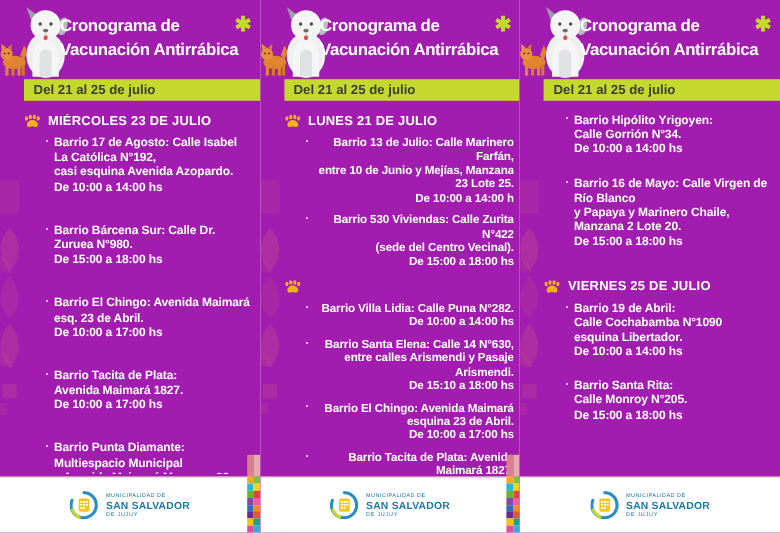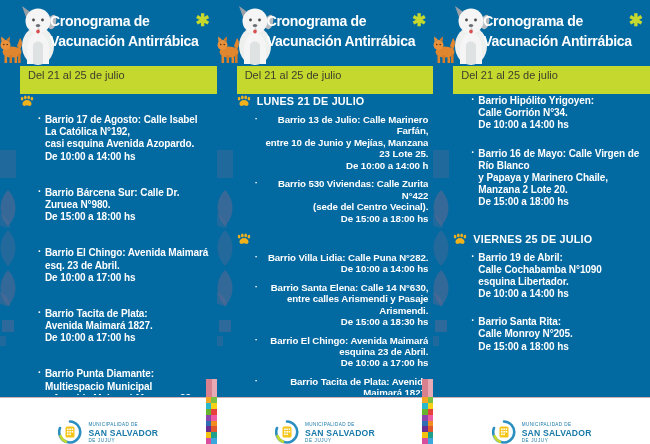--- a/index.html
+++ b/index.html
@@ -1,52 +1,52 @@
 <!DOCTYPE html>
 <html><head>
 <meta charset="utf-8">
 <style>
   * { margin:0; padding:0; box-sizing:border-box; }
   html,body { width:650px; height:444px; overflow:hidden; background:#fff; }
   body { font-family:"Liberation Sans", sans-serif; display:flex; }
 
-  .panel { position:relative; width:216.67px; height:444px; background:#0369a1; overflow:hidden; flex:0 0 auto; }
+  .panel { position:relative; width:216.67px; height:444px; background:#a21caf; overflow:hidden; flex:0 0 auto; }
 
   
   .watermark { position:absolute; left:-6px; top:150px; opacity:.45; pointer-events:none; }
 
   
   .hdr { position:absolute; top:0; left:0; right:0; height:64px; }
   .pets { position:absolute; left:0; top:2px; }
   .title { position:absolute; left:50px; top:11px; color:#fff; font-weight:bold;
            font-size:14px; line-height:1.45; letter-spacing:-0.3px; white-space:pre-line; }
   .asterisk { position:absolute; right:7px; top:10px; color:#c5d82d; font-size:17px; font-weight:bold; }
 
   
-  .banner { position:absolute; top:66px; left:20px; right:0; height:28px; background:#c5d82d;
-            color:#3a3f2e; font-size:11px; font-weight:normal; line-height:19px; padding-left:8px; }
+  .banner { position:absolute; top:66px; left:20px; right:0; height:18px; background:#c5d82d;
+            color:#3a3f2e; font-size:11px; font-weight:bold; line-height:19px; padding-left:8px; }
 
   
   .content { position:absolute; top:95px; left:20px; right:5px; bottom:49px; overflow:hidden; }
   .section + .section { margin-top:var(--secgap,12px); }
   .day-row { display:flex; align-items:center; gap:6px; margin-bottom:7px; }
   .day-heading { color:#fff; font-weight:bold; font-size:10.8px; letter-spacing:.2px; }
   .entries { padding-left:18px; }
   .entry { position:relative; padding-left:7px; color:#fff; font-weight:bold;
            font-size:10px; line-height:1.22; white-space:pre-line;
            margin-bottom:var(--gap,12px); letter-spacing:-0.1px; }
   .entry::before { content:"·"; position:absolute; left:0; top:-1px; }
   .gap-lg { --gap:24px; }
   .gap-sm { --gap:7px;  --secgap:9px; }
   .gap-sm .entry { font-size:9.7px; line-height:1.18;text-align:right; }
   .gap-md { --gap:16px; --secgap:24px; }
 
   
   .ftr { position:absolute; left:0; right:0; bottom:0; height:47px; background:#fff;
-         border-top:1px solid rgba(130,25,45,.35); display:flex; align-items:flex-end; justify-content:center; gap:6px; }
+         border-top:1px solid rgba(130,25,45,.35); display:flex; align-items:center; justify-content:center; gap:6px; }
   .logo-text { color:#1878a8; text-align:left; line-height:1.25; }
   .logo-l1 { font-size:4.6px; letter-spacing:.4px; }
   .logo-l2 { font-size:8.6px; font-weight:bold; letter-spacing:.2px; }
   .logo-l3 { font-size:4.6px; letter-spacing:.6px; }
 
   
   .pink-edge { position:absolute; right:0; bottom:47px; width:11px; height:18px;
                background:linear-gradient(90deg,#d9808f 0 55%, #e7a9b3 55% 100%); }
   .mosaic { position:absolute; right:0; bottom:0; width:11px; height:47px;
             display:grid; grid-template-columns:repeat(2,1fr); grid-auto-rows:1fr; }
@@ -130,20 +130,21 @@
 Vacunación Antirrábica</h1>
     <span class="asterisk">✱</span>
   </div>
   <div class="banner">Del 21 al 25 de julio</div>
   <div class="content">
     <div class="section">
       <div class="day-row">
         <svg width="14" height="12" viewBox="0 0 20 17">
             <use href="#paw-g"></use>
           </svg>
+        <h2 class="day-heading">MIÉRCOLES 23 DE JULIO</h2>
       </div>
       <div class="entries">
         <p class="entry">Barrio 17 de Agosto: Calle Isabel
 La Católica N°192,
 casi esquina Avenida Azopardo.
 De 10:00 a 14:00 hs</p>
         <p class="entry">Barrio Bárcena Sur: Calle Dr. Zuruea N°980.
 De 15:00 a 18:00 hs</p>
         <p class="entry">Barrio El Chingo: Avenida Maimará
 esq. 23 de Abril.
@@ -222,21 +223,21 @@
       <div class="day-row">
         <svg width="14" height="12" viewBox="0 0 20 17">
             <use href="#paw-g"></use>
           </svg>
       </div>
       <div class="entries">
         <p class="entry">Barrio Villa Lidia: Calle Puna N°282.
 De 10:00 a 14:00 hs</p>
         <p class="entry">Barrio Santa Elena: Calle 14 N°630,
 entre calles Arismendi y Pasaje Arismendi.
-De 15:00 a 18:30 hs</p>
+De 15:10 a 18:00 hs</p>
         <p class="entry">Barrio El Chingo: Avenida Maimará
 esquina 23 de Abril.
 De 10:00 a 17:00 hs</p>
         <p class="entry">Barrio Tacita de Plata: Avenida Maimará 1827.
 De 10:00 a 17:00 hs</p>
 
       </div>
     </div>
   </div>
   <div class="pink-edge"></div>

